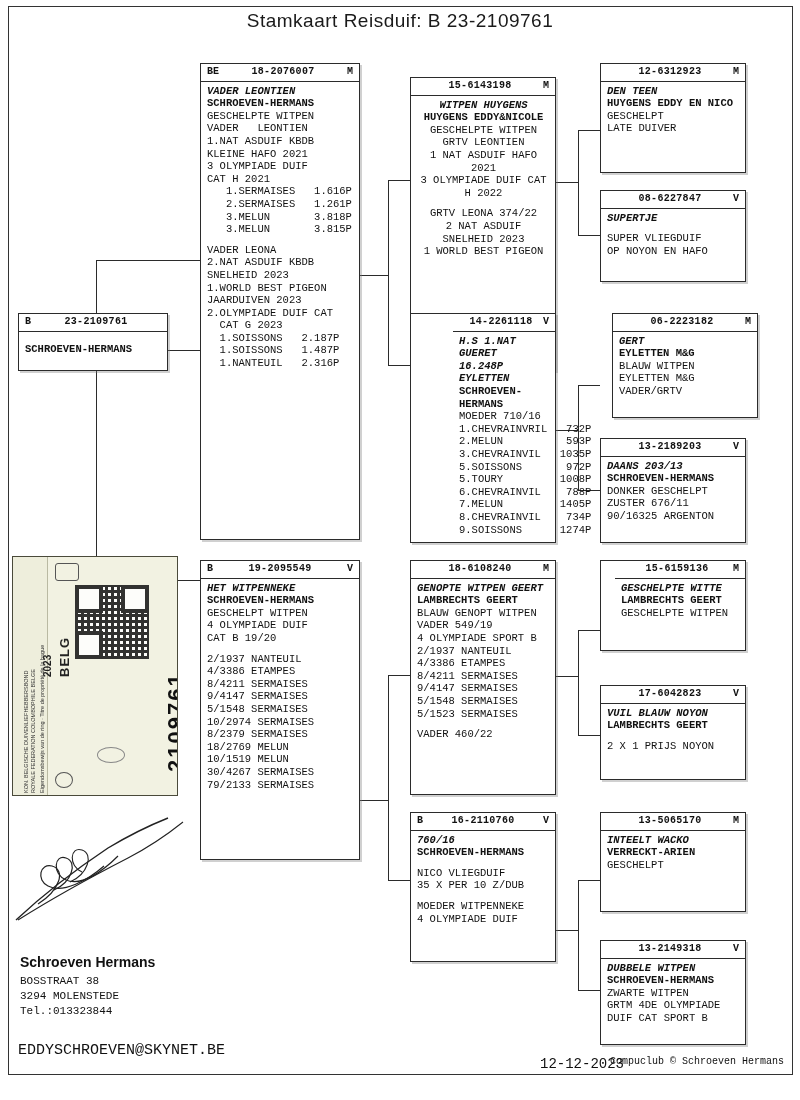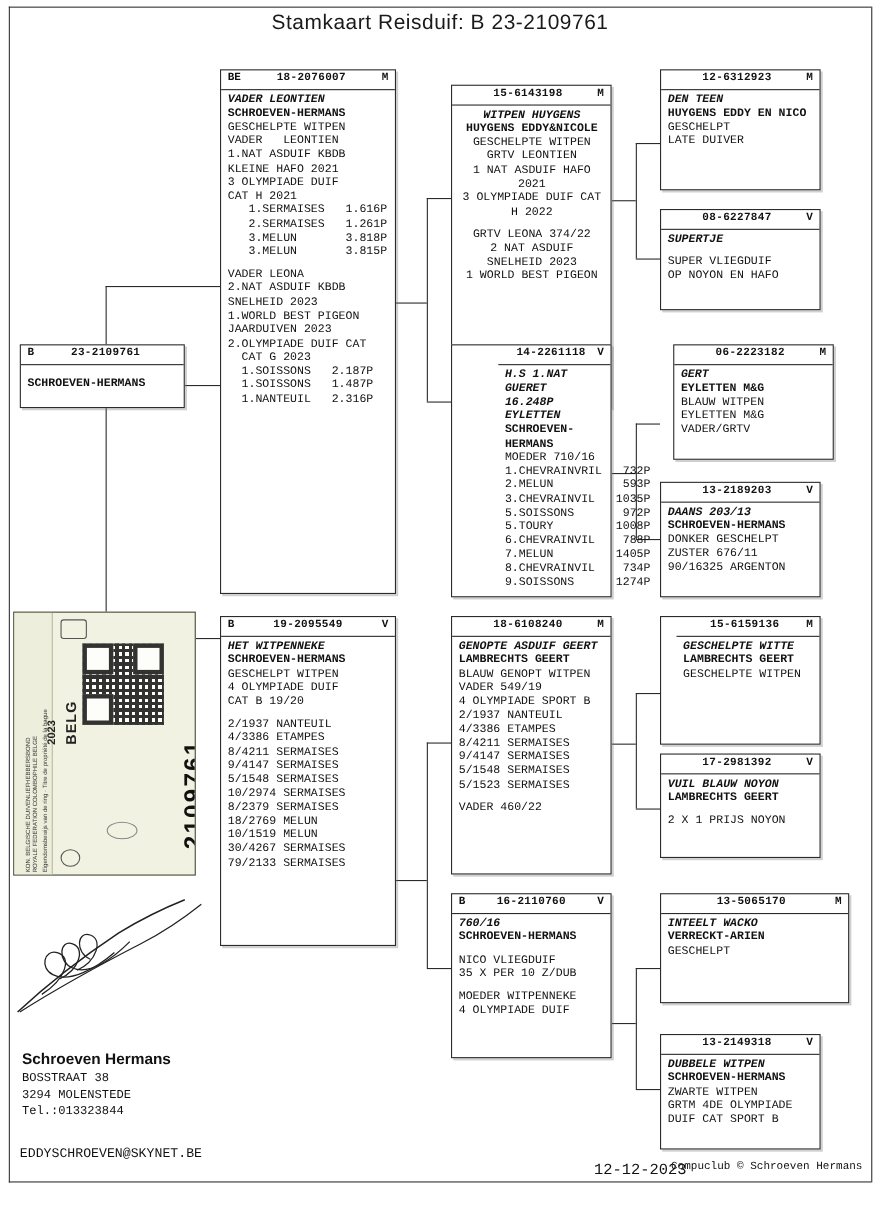--- a/index.html
+++ b/index.html
@@ -102,21 +102,21 @@
   .rc-oval{
     position:absolute;left:84px;top:190px;width:26px;height:14px;border:1px solid #888;border-radius:50%;
   }
 
   
   .sig{position:absolute;left:8px;top:770px;width:210px;height:160px;pointer-events:none;}
 
   
   .owner{position:absolute;left:20px;top:955px;font-size:11px;line-height:15px;}
   .owner .nm{font-family:"Liberation Sans",sans-serif;font-weight:bold;font-style:normal;font-size:14px;margin-bottom:4px;}
-  .email{position:absolute;left:18px;top:1042px;font-size:12px;}
+  .email{position:absolute;left:18px;top:1042px;font-size:15px;}
   .footer-date{position:absolute;left:540px;top:1056px;font-size:14px;}
   .footer-right{position:absolute;left:610px;top:1056px;font-size:10px;}
   .footline{position:absolute;left:8px;top:1074px;width:784px;height:1px;background:#333;}
   .topline{position:absolute;left:8px;top:6px;width:784px;height:1px;background:#333;}
   .leftline{position:absolute;left:8px;top:6px;width:1px;height:1069px;background:#333;}
   .rightline{position:absolute;left:792px;top:6px;width:1px;height:1069px;background:#333;}
 </style>
 </head>
 <body>
 
@@ -279,21 +279,21 @@
       <span class="res">9.SOISSONS      1274P</span>
     </div>
   </div>
 
   <div class="box" style="left:410px;top:560px;width:146px;height:235px;">
     <div class="hdr">
       <span class="ctry"></span>
       <span class="ring">18-6108240</span>
       <span class="sex">M</span>
     </div>
-    <span class="nm">GENOPTE ASDUIF GEERT</span>
+    <span class="nm">GENOPTE WITPEN GEERT</span>
     <span class="nm2">LAMBRECHTS GEERT</span>
     <div>
       <span class="ln">BLAUW GENOPT WITPEN</span>
       <span class="ln">VADER 549/19</span>
       <span class="ln">4 OLYMPIADE SPORT B</span>
       <span class="ln">2/1937 NANTEUIL</span>
       <span class="ln">4/3386 ETAMPES</span>
       <span class="ln">8/4211 SERMAISES</span>
       <span class="ln">9/4147 SERMAISES</span>
       <span class="ln">5/1548 SERMAISES</span>
@@ -364,44 +364,44 @@
       <span class="ring">13-2189203</span>
       <span class="sex">V</span>
     </div>
     <span class="nm">DAANS 203/13</span>
     <span class="nm2">SCHROEVEN-HERMANS</span>
     <span class="ln">DONKER GESCHELPT</span>
     <span class="ln">ZUSTER 676/11</span>
     <span class="ln">90/16325 ARGENTON</span>
   </div>
 
-  <div class="box" style="left:600px;top:560px;width:146px;height:117px;padding-left:20px;">
+  <div class="box" style="left:600px;top:560px;width:146px;height:91px;padding-left:20px;">
     <div class="hdr">
       <span class="ctry"></span>
       <span class="ring">15-6159136</span>
       <span class="sex">M</span>
     </div>
     <span class="nm">GESCHELPTE WITTE</span>
     <span class="nm2">LAMBRECHTS GEERT</span>
     <span class="ln">GESCHELPTE WITPEN</span>
   </div>
 
   <div class="box" style="left:600px;top:685px;width:146px;height:95px;">
     <div class="hdr">
       <span class="ctry"></span>
-      <span class="ring">17-2981392</span>
+      <span class="ring">17-6042823</span>
       <span class="sex">V</span>
     </div>
     <span class="nm">VUIL BLAUW NOYON</span>
     <span class="nm2">LAMBRECHTS GEERT</span>
     <span class="sp"></span>
     <span class="ln">2 X 1 PRIJS NOYON</span>
   </div>
 
-  <div class="box" style="left:600px;top:812px;width:172px;height:100px;">
+  <div class="box" style="left:600px;top:812px;width:146px;height:100px;">
     <div class="hdr">
       <span class="ctry"></span>
       <span class="ring">13-5065170</span>
       <span class="sex">M</span>
     </div>
     <span class="nm">INTEELT WACKO</span>
     <span class="nm2">VERRECKT-ARIEN</span>
     <span class="ln">GESCHELPT</span>
   </div>
 

